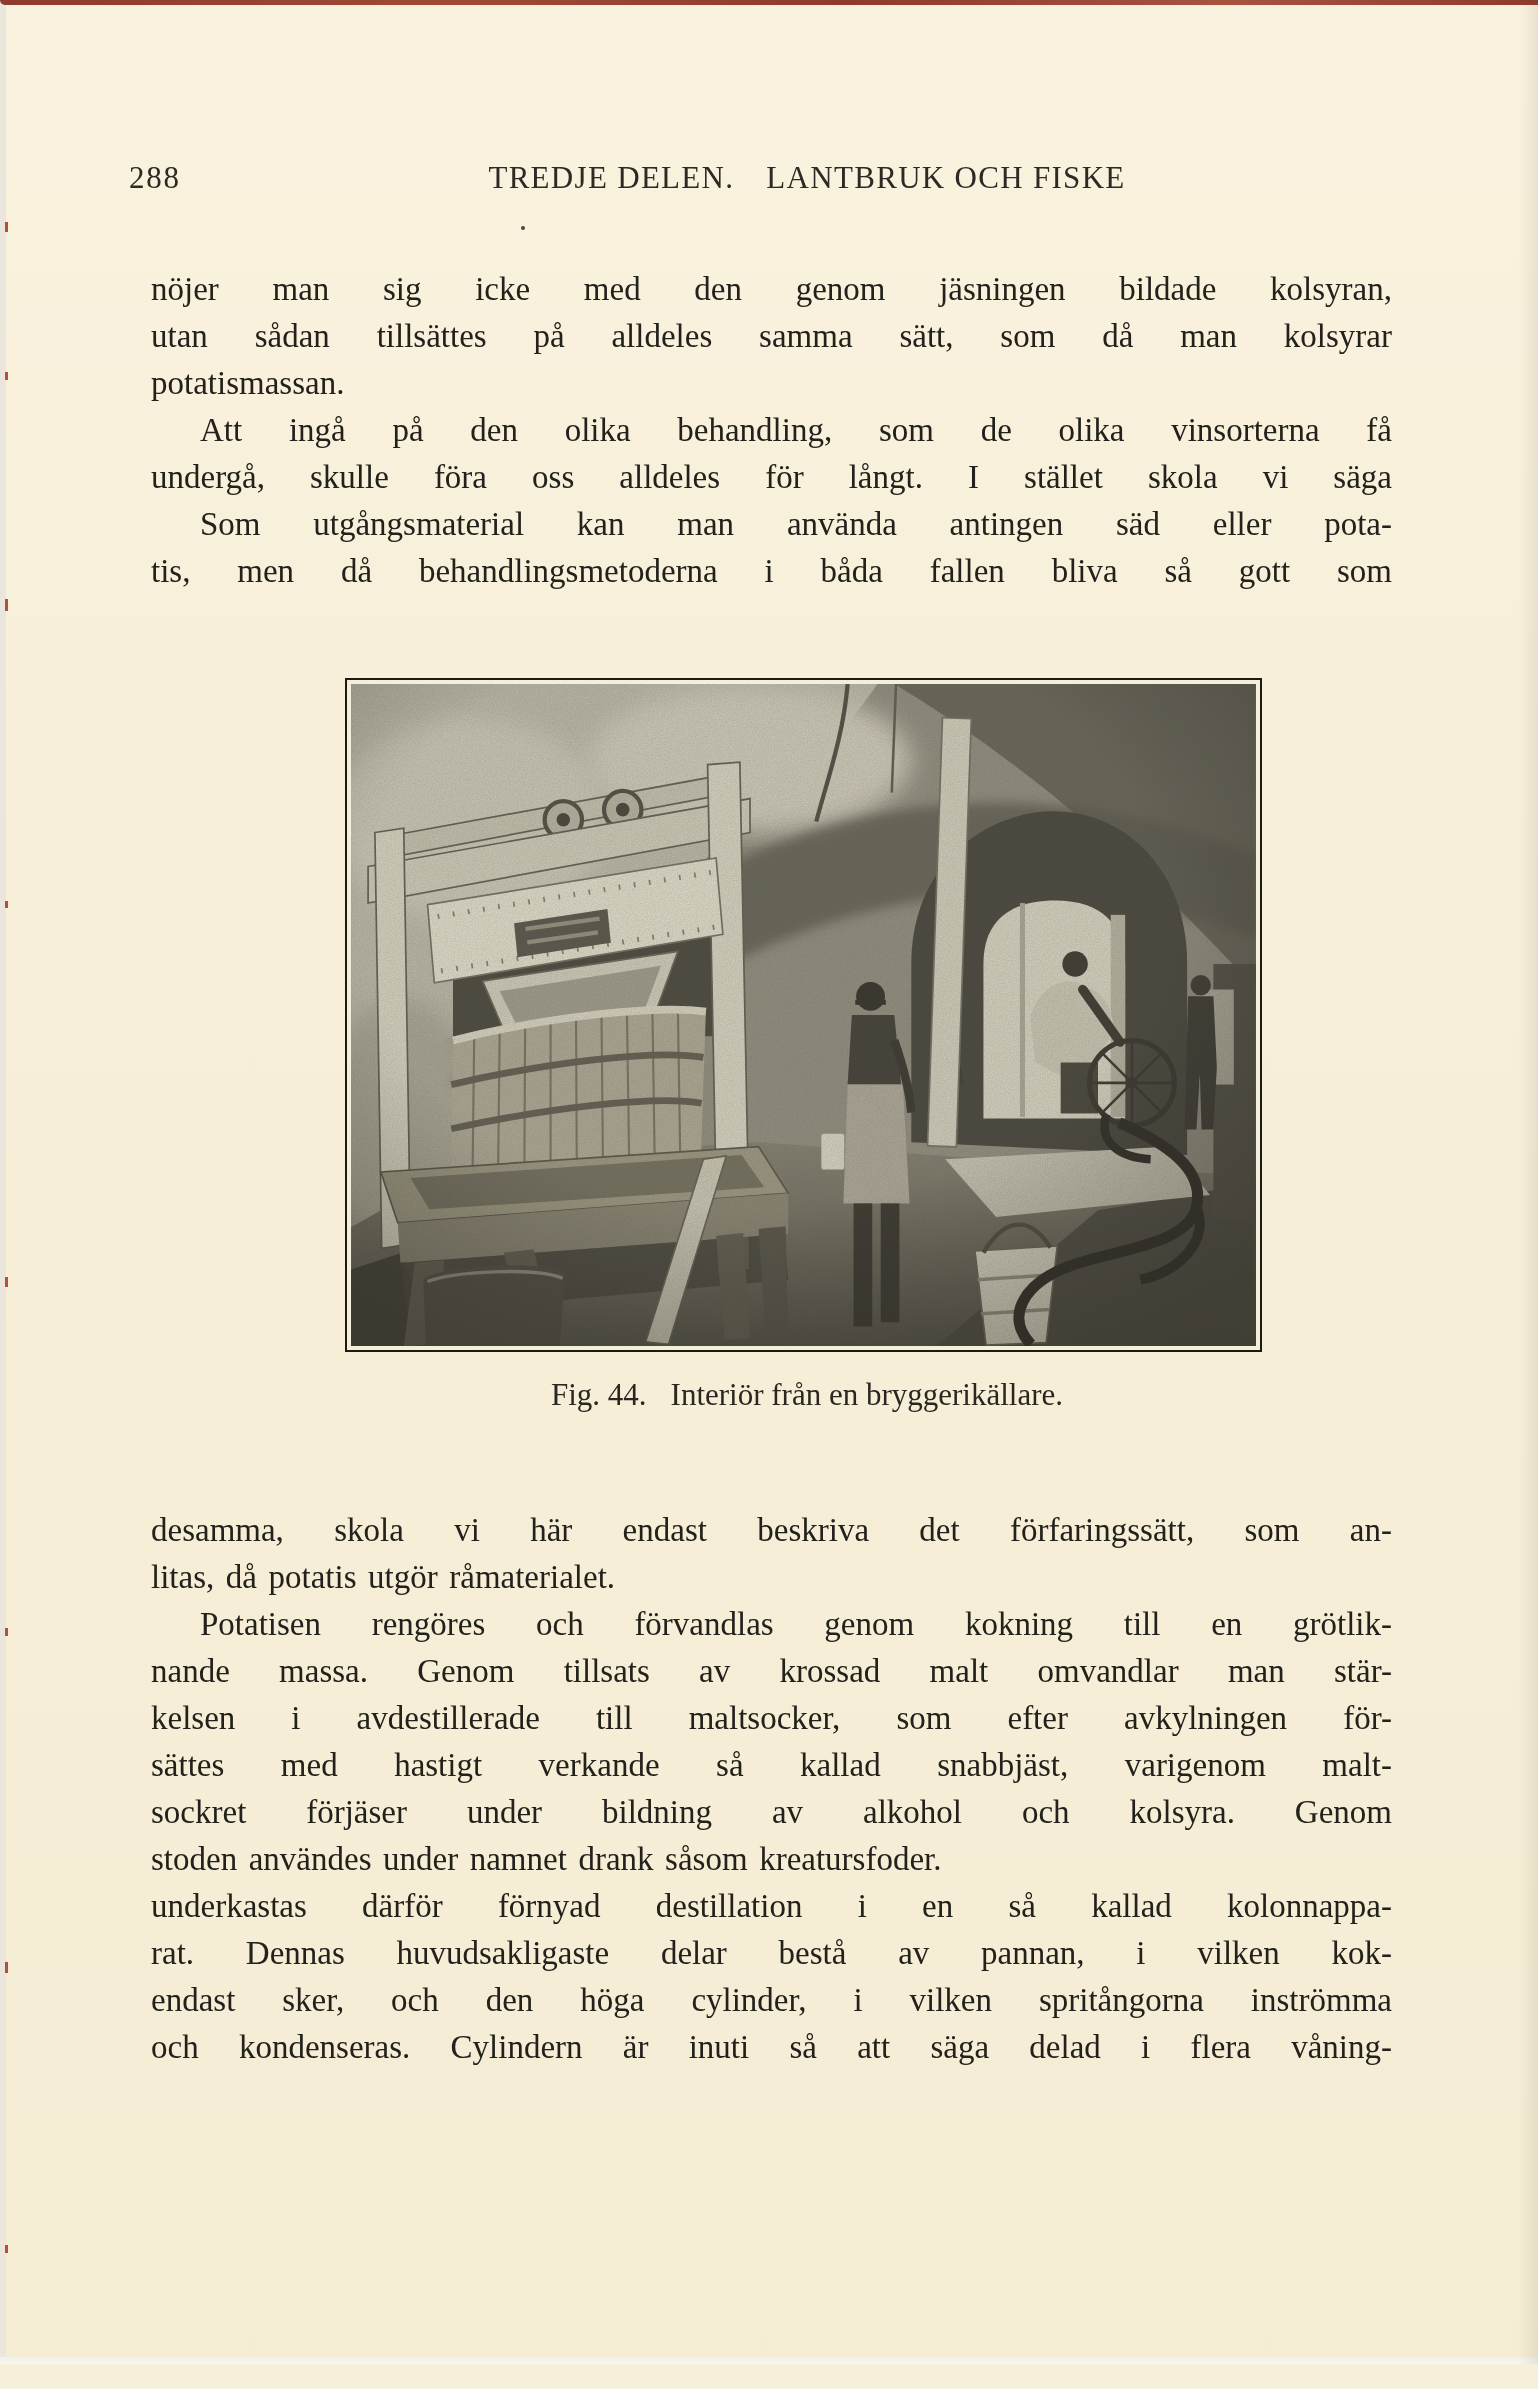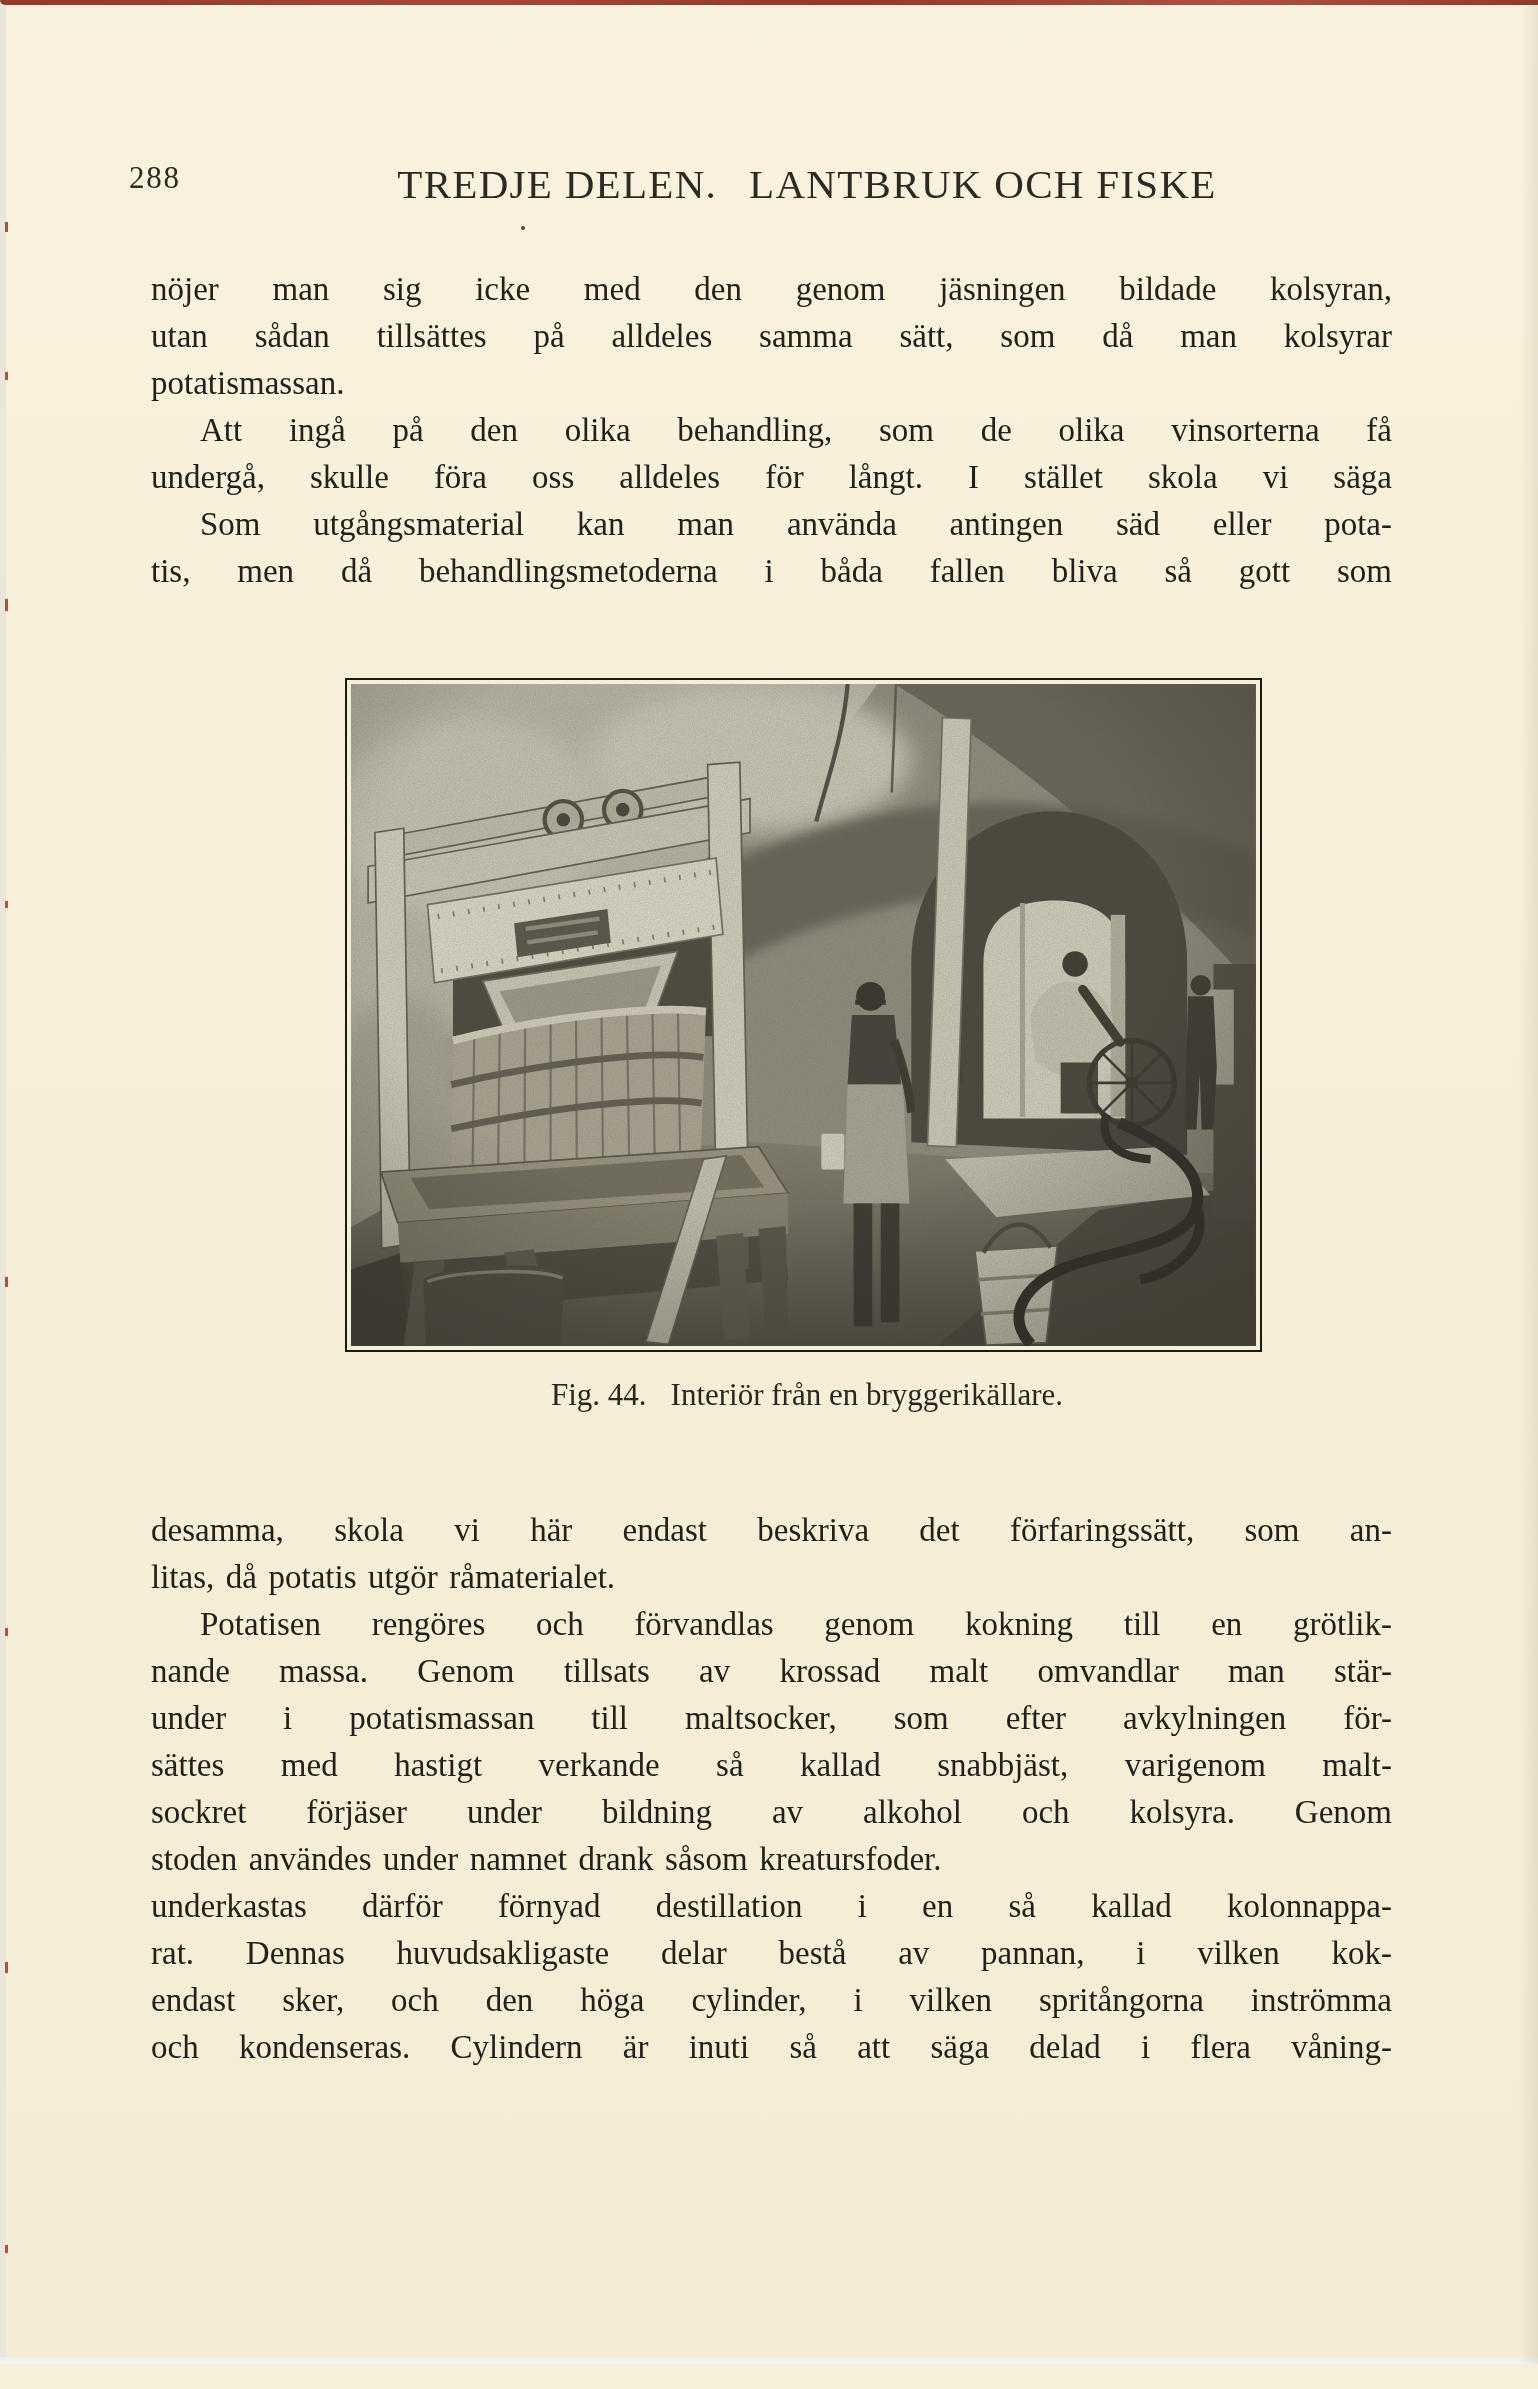--- a/index.html
+++ b/index.html
@@ -17,21 +17,21 @@
   .edge-bottom{position:absolute;bottom:0;left:0;width:100%;height:6.8px;
     background:linear-gradient(180deg,#f0efe9,#f6f6f2);}
   .edge-right{position:absolute;top:0;right:0;width:18.7px;height:100%;
     background:linear-gradient(270deg,rgba(90,80,60,0.10),rgba(90,80,60,0));}
   .speck{position:absolute;width:3.4px;background:#b0523b;left:5.1px;}
   .dot{position:absolute;width:4.2px;height:4.2px;border-radius:50%;background:#4a463d;}
 
   
   .page-number{position:absolute;left:129px;top:160px;font-size:31px;letter-spacing:1.7px;color:#2d2a25;}
   .running-header{position:absolute;left:340px;top:160px;width:934px;text-align:center;
-    font-size:41px;letter-spacing:1.3px;color:#2d2a25;white-space:nowrap;}
+    font-size:31px;letter-spacing:1.3px;color:#2d2a25;white-space:nowrap;}
   .running-header .hsep{display:inline-block;width:32px;}
 
   
   .textblock{position:absolute;left:151px;width:1241px;font-size:33px;line-height:47px;
     color:#23211c;word-spacing:0.10em;}
   .tb-top{top:234px;margin-top:32px;}
   .tb-bottom{top:1507px;}
   .line{text-align:justify;text-align-last:justify;height:47px;overflow:hidden;}
   .line.nojust{text-align:left;text-align-last:auto;}
   .line.indent{text-indent:49px;}
@@ -218,21 +218,21 @@
       <rect width="1066" height="780" fill="#d9cdaa" opacity="0.10"></rect>
     </svg>
   </div>
   <div class="figure-caption"><span class="clabel">Fig. 44.</span><span>Interiör från en bryggerikällare.</span></div>
 
   <div class="textblock tb-bottom">
       <div class="line">desamma, skola vi här endast beskriva det förfaringssätt, som an-</div>
       <div class="line nojust">litas, då potatis utgör råmaterialet.</div>
       <div class="line indent">Potatisen rengöres och förvandlas genom kokning till en grötlik-</div>
       <div class="line">nande massa.  Genom tillsats av krossad malt omvandlar man stär-</div>
-      <div class="line">under i potatismassan till maltsocker, som efter avkylningen för-</div>
+      <div class="line">kelsen i avdestillerade till maltsocker, som efter avkylningen för-</div>
       <div class="line">sättes med hastigt verkande så kallad snabbjäst, varigenom malt-</div>
       <div class="line">sockret förjäser under bildning av alkohol och kolsyra.  Genom</div>
       <div class="line nojust">stoden användes under namnet drank såsom kreatursfoder.</div>
       <div class="line">underkastas därför förnyad destillation i en så kallad kolonnappa-</div>
       <div class="line">rat.  Dennas huvudsakligaste delar bestå av pannan, i vilken kok-</div>
       <div class="line">endast sker, och den höga cylinder, i vilken spritångorna inströmma</div>
       <div class="line">och kondenseras.  Cylindern är inuti så att säga delad i flera våning-</div>
     </div>
 
 </div>

